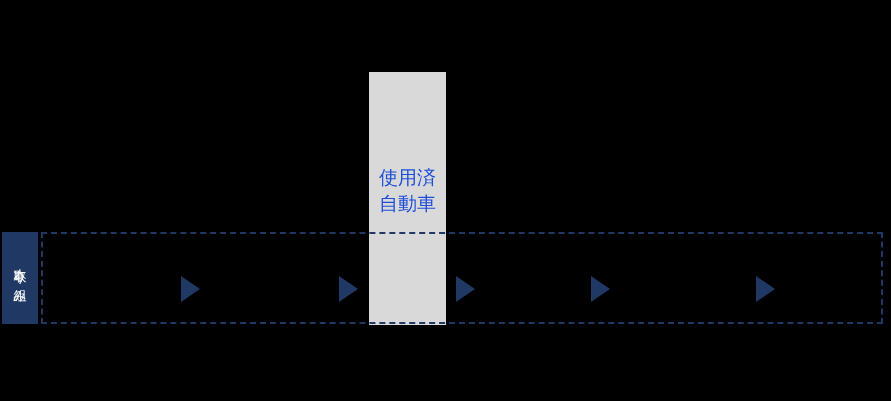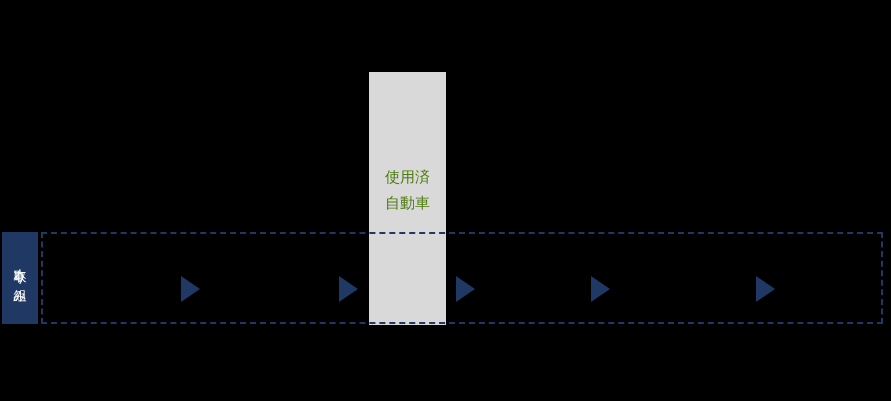--- a/index.html
+++ b/index.html
@@ -24,22 +24,22 @@
     left: 369px;
     top: 72px;
     width: 77px;
     height: 253px;
     background: #d9d9d9;
     display: flex;
     align-items: center;
     justify-content: center;
   }
   .gray-box-text {
-    color: #4d7c0f;
-    font-size: 15px;
+    color: #1d4ed8;
+    font-size: 19px;
     line-height: 26px;
     text-align: center;
     margin-top: -18px;
     white-space: nowrap;
   }
   
   .dashed-frame {
     position: absolute;
     left: 41px;
     top: 232px;

